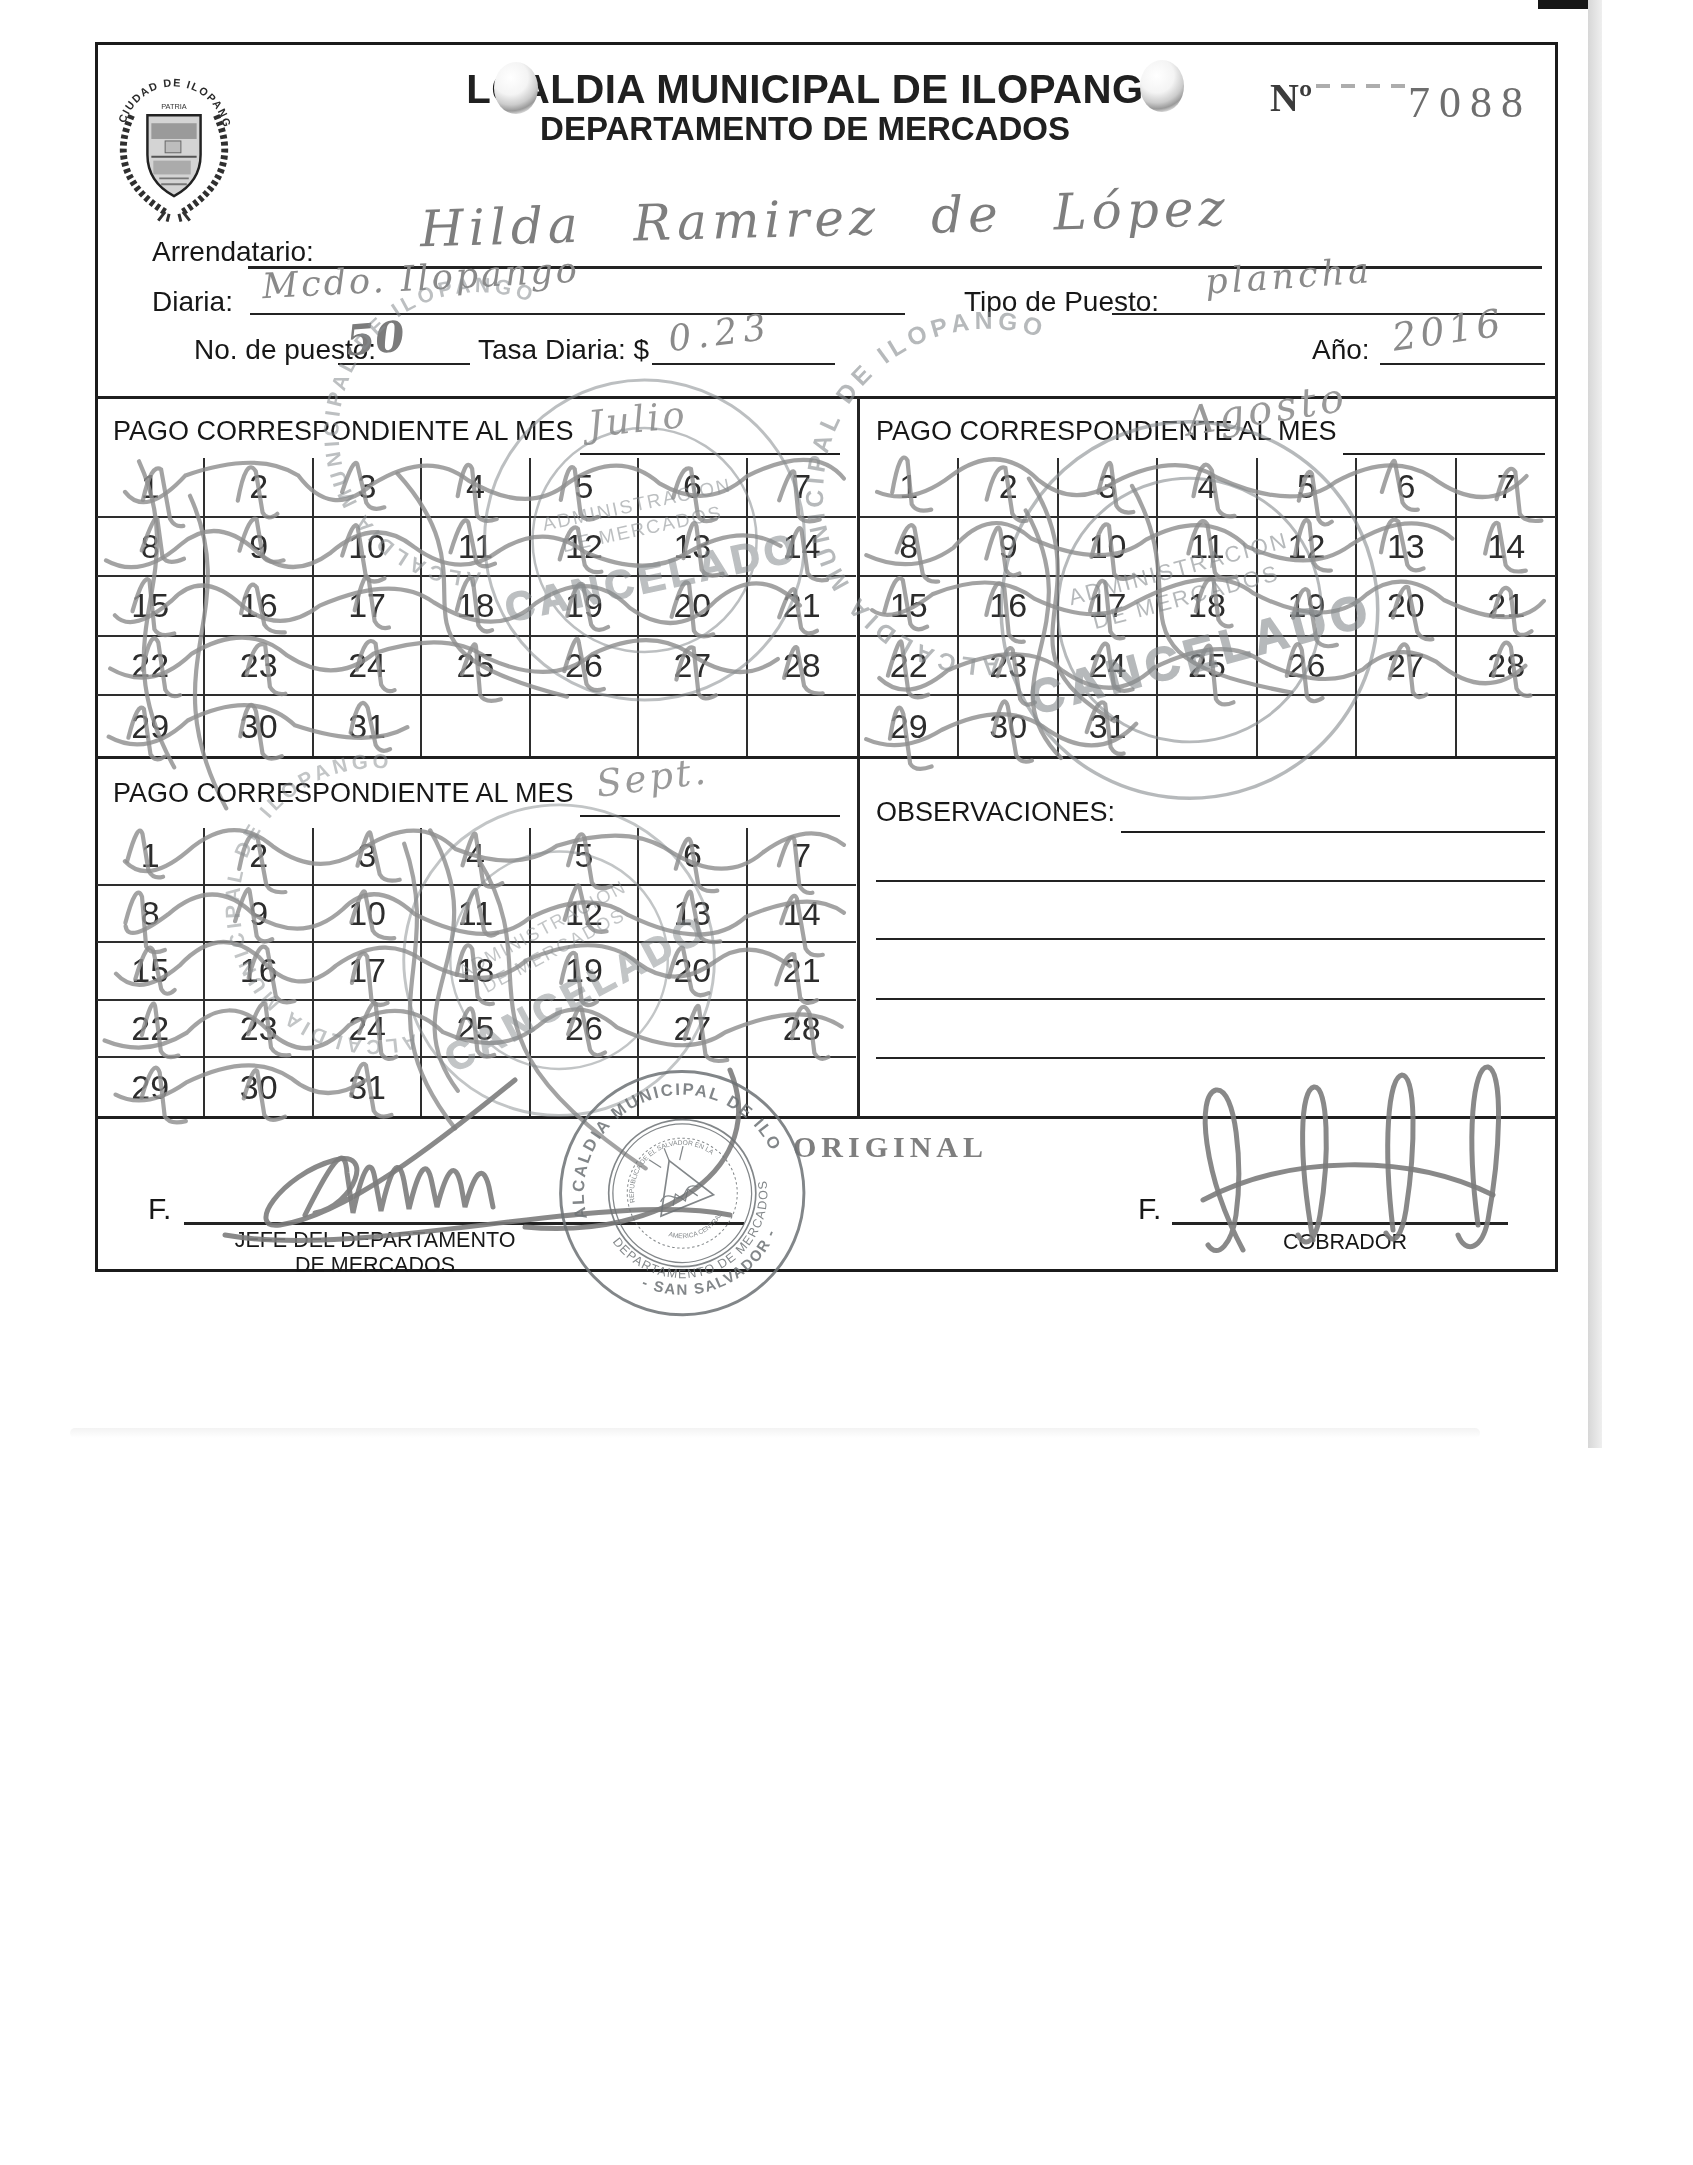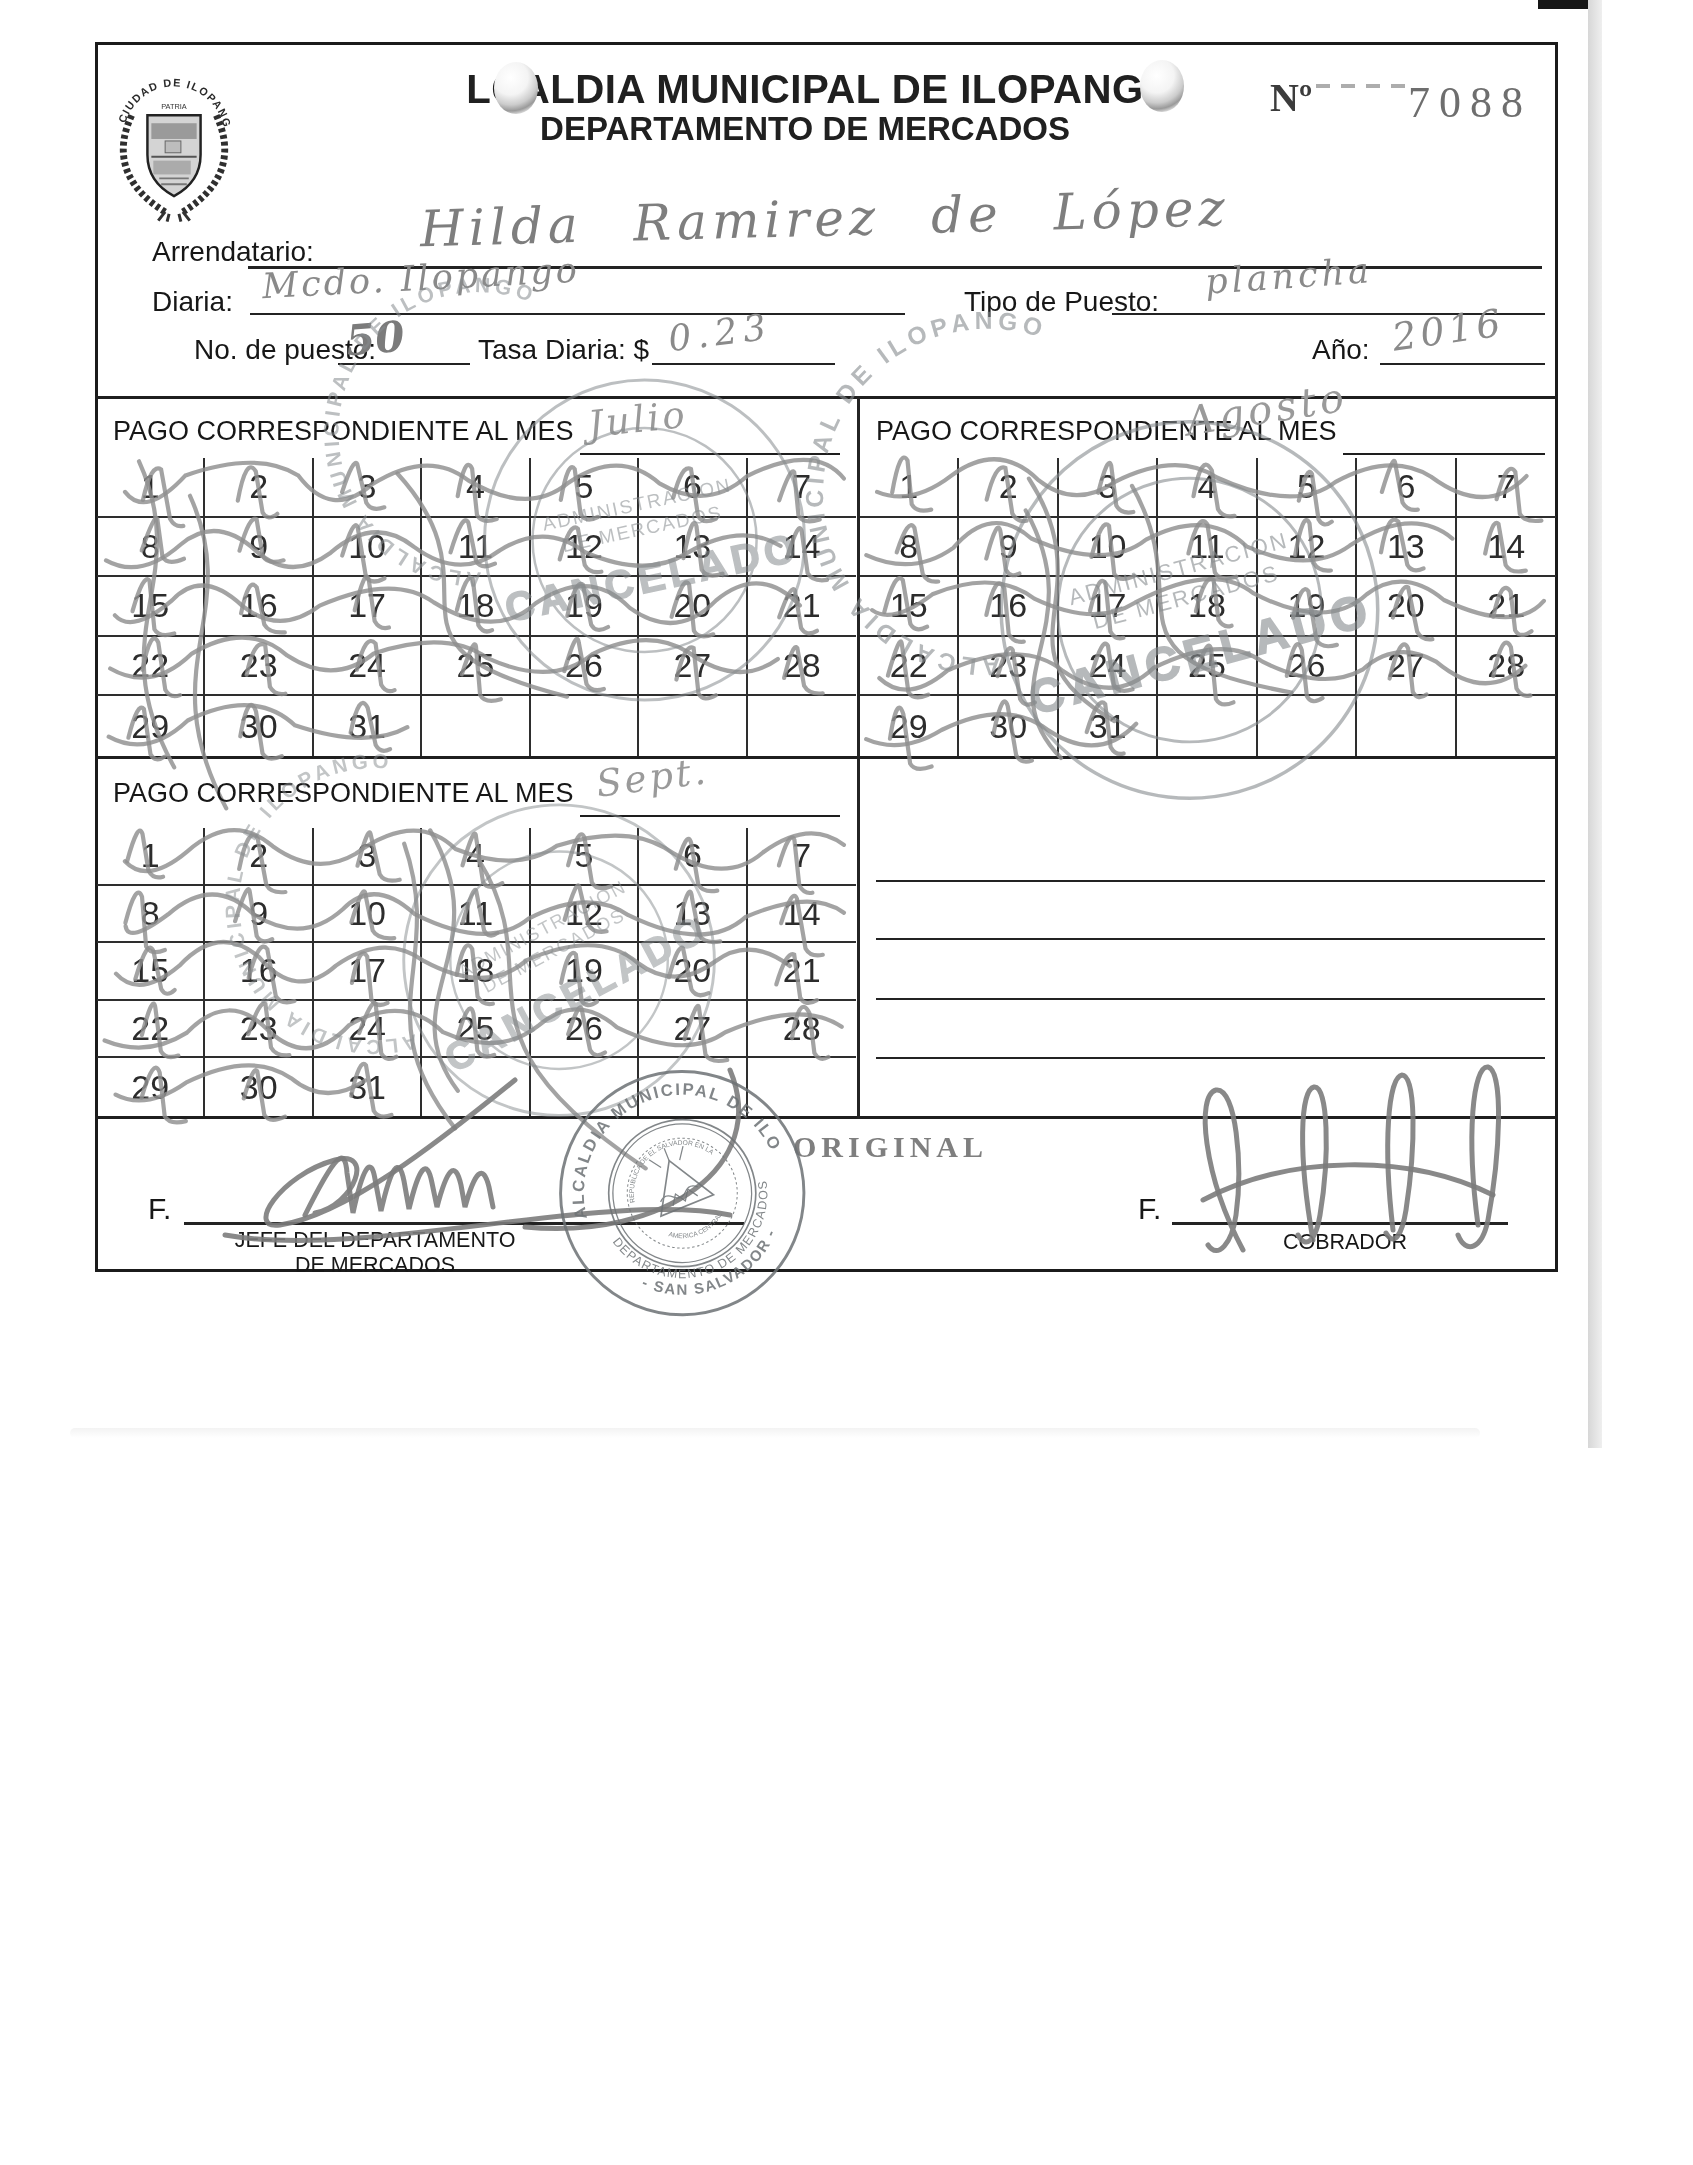--- a/index.html
+++ b/index.html
@@ -366,20 +366,24 @@
       <path d="M 587.4 211.1 q 12.8 -40.2 14.4 -31.8 l 6.6 47.2 q 5 9 21.7 5.5"></path>
       <path d="M 694.9 210.1 q 7.6 -45.6 17.5 -24.8 l 4.9 39.8 q 5 9 13.9 3.9"></path>
       <path d="M 44.4 269.9 q 12.3 -42.4 18.2 -25.3 l 5.0 43.6 q 5 9 21.2 4.9"></path>
       <path d="M 146.7 270.4 q 9.9 -34.3 13.5 -26.9 l 7.0 43.3 q 5 9 20.7 1.9"></path>
       <path d="M 254.1 267.8 q 8.4 -38.7 14.8 -30.4 l 7.7 45.3 q 5 9 17.8 4.3"></path>
       <path d="M 333.1 2.4 C 402.1 122.4, 293.1 172.4, 360.7 262.8"></path>
       <path d="M 381.6 31.8 C 456.2 151.8, 341.6 201.8, 548.6 340.4"></path>
       <path d="M 307.1 15.7 C 348.8 135.7, 267.1 185.7, 358.0 300.4"></path>
     </svg>
 
+  <div class="abs cal-head" style="left:876px;top:792px;width:669px;height:40px;">
+    <span class="t">OBSERVACIONES:</span>
+    <span class="u"></span>
+  </div>
   <div class="abs rule" style="left:876px;top:880px;width:669px;"></div>
   <div class="abs rule" style="left:876px;top:938px;width:669px;"></div>
   <div class="abs rule" style="left:876px;top:998px;width:669px;"></div>
   <div class="abs rule" style="left:876px;top:1057px;width:669px;"></div>
 
   <div class="abs lbl" style="left:148px;top:1192px;font-size:30px;">F.</div>
   <div class="abs rule" style="left:184px;top:1222px;width:560px;height:2.5px;"></div>
   <div class="abs role" style="left:225px;top:1228px;width:300px;">
     <div>JEFE DEL DEPARTAMENTO</div>
     <div>DE MERCADOS</div>

